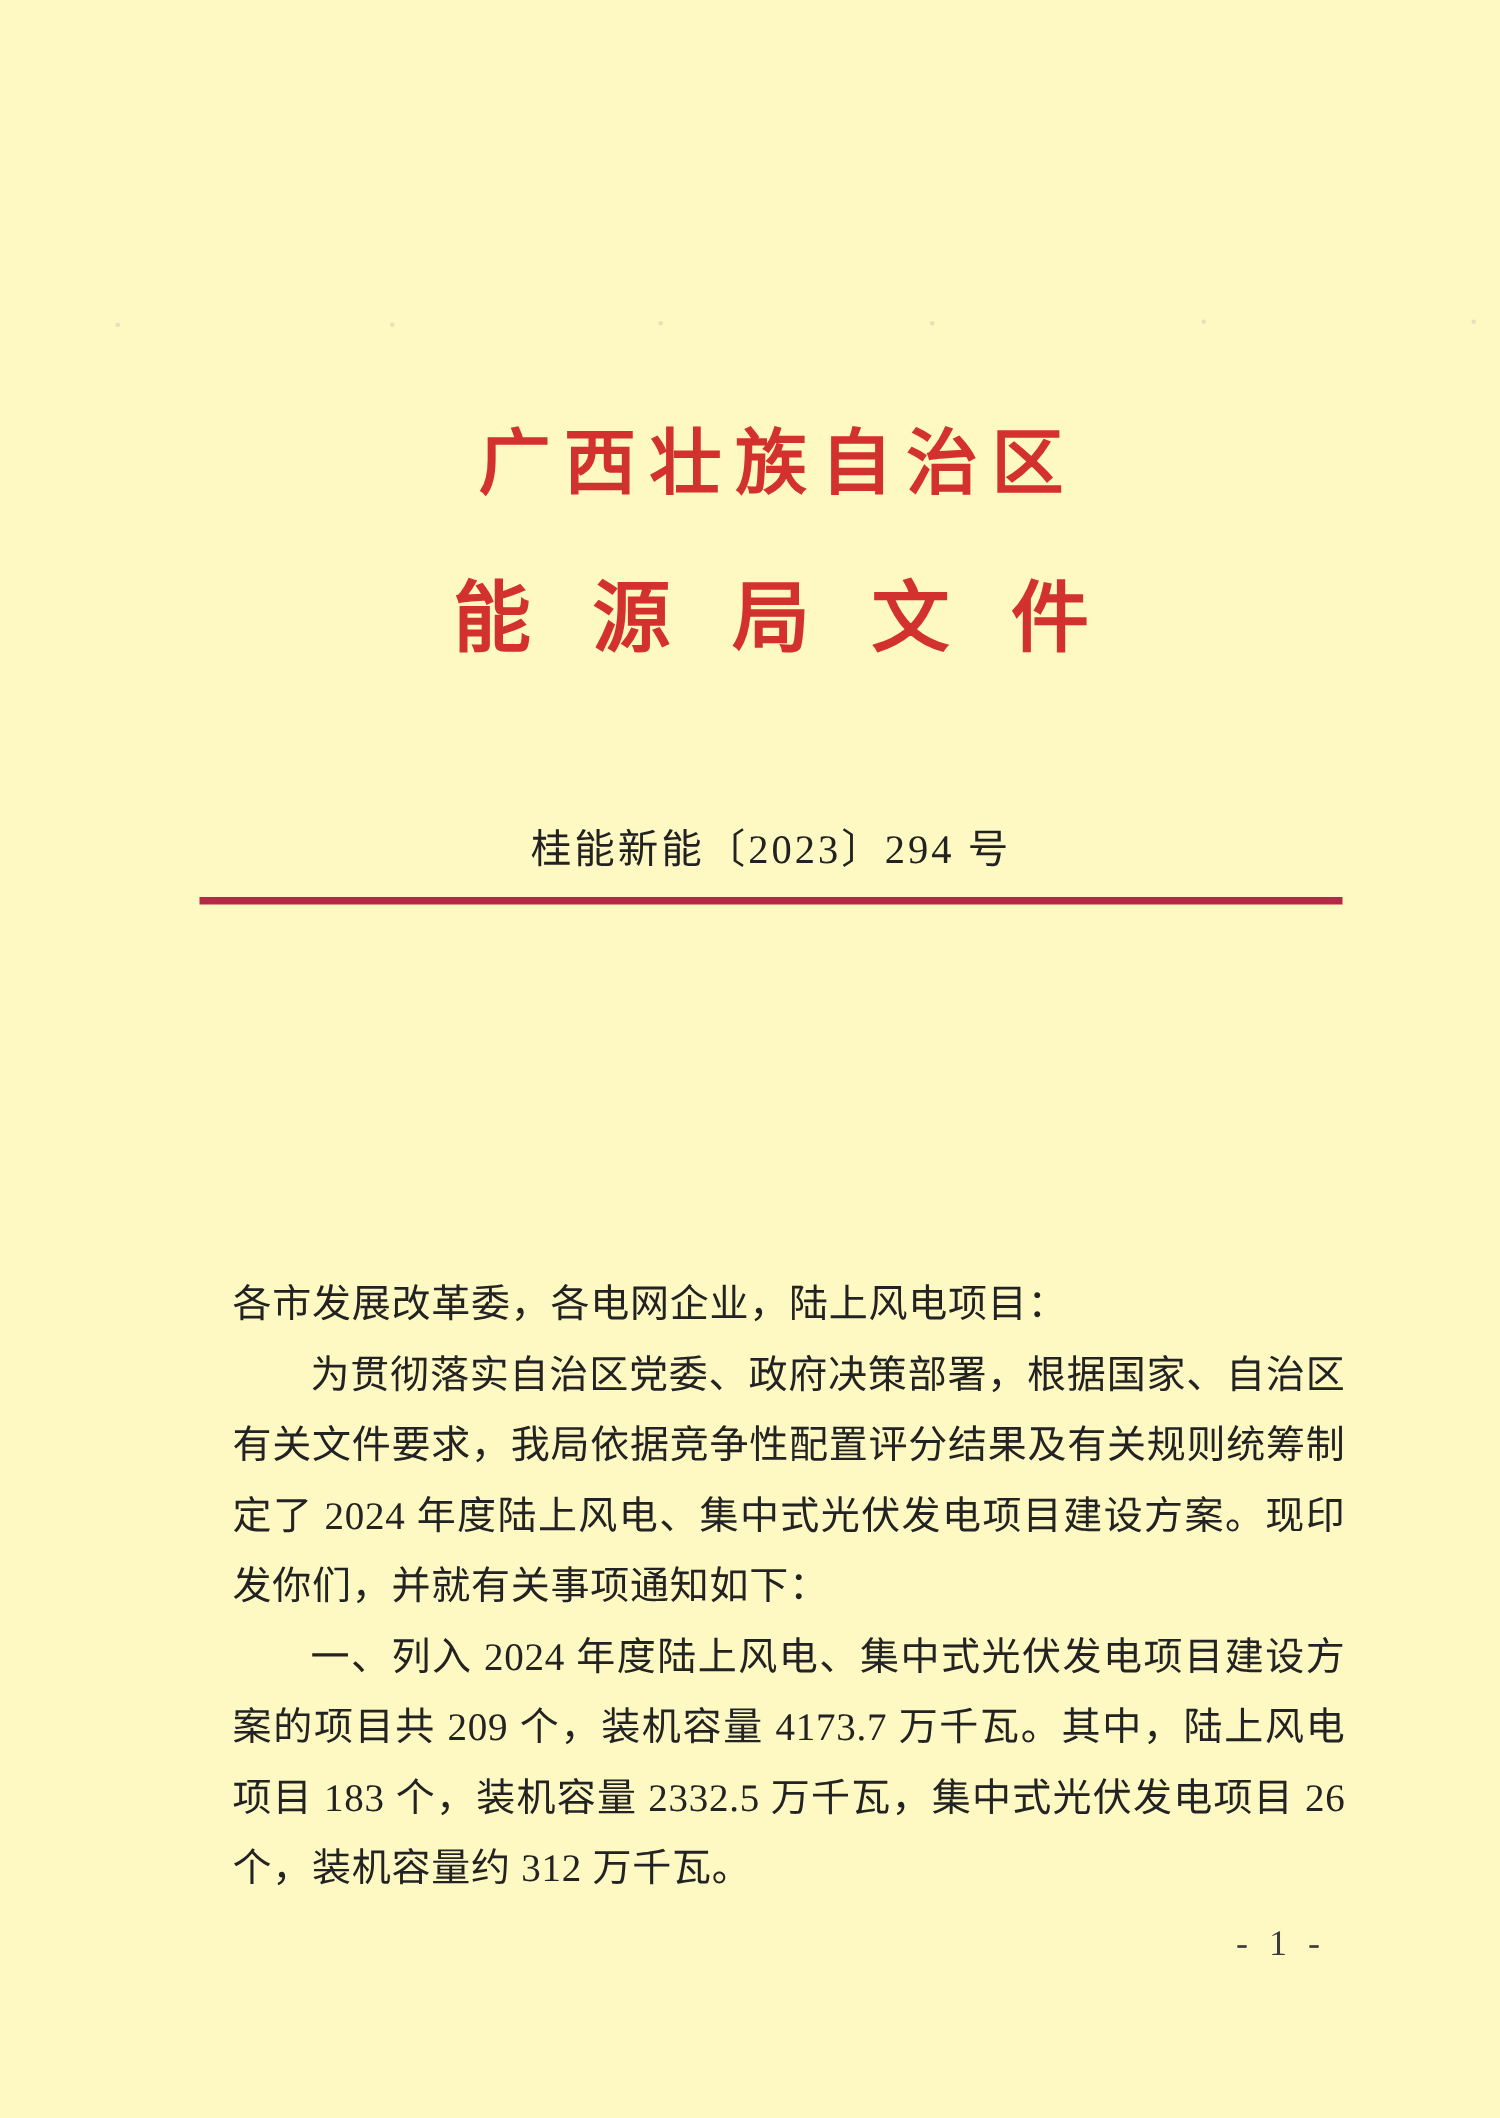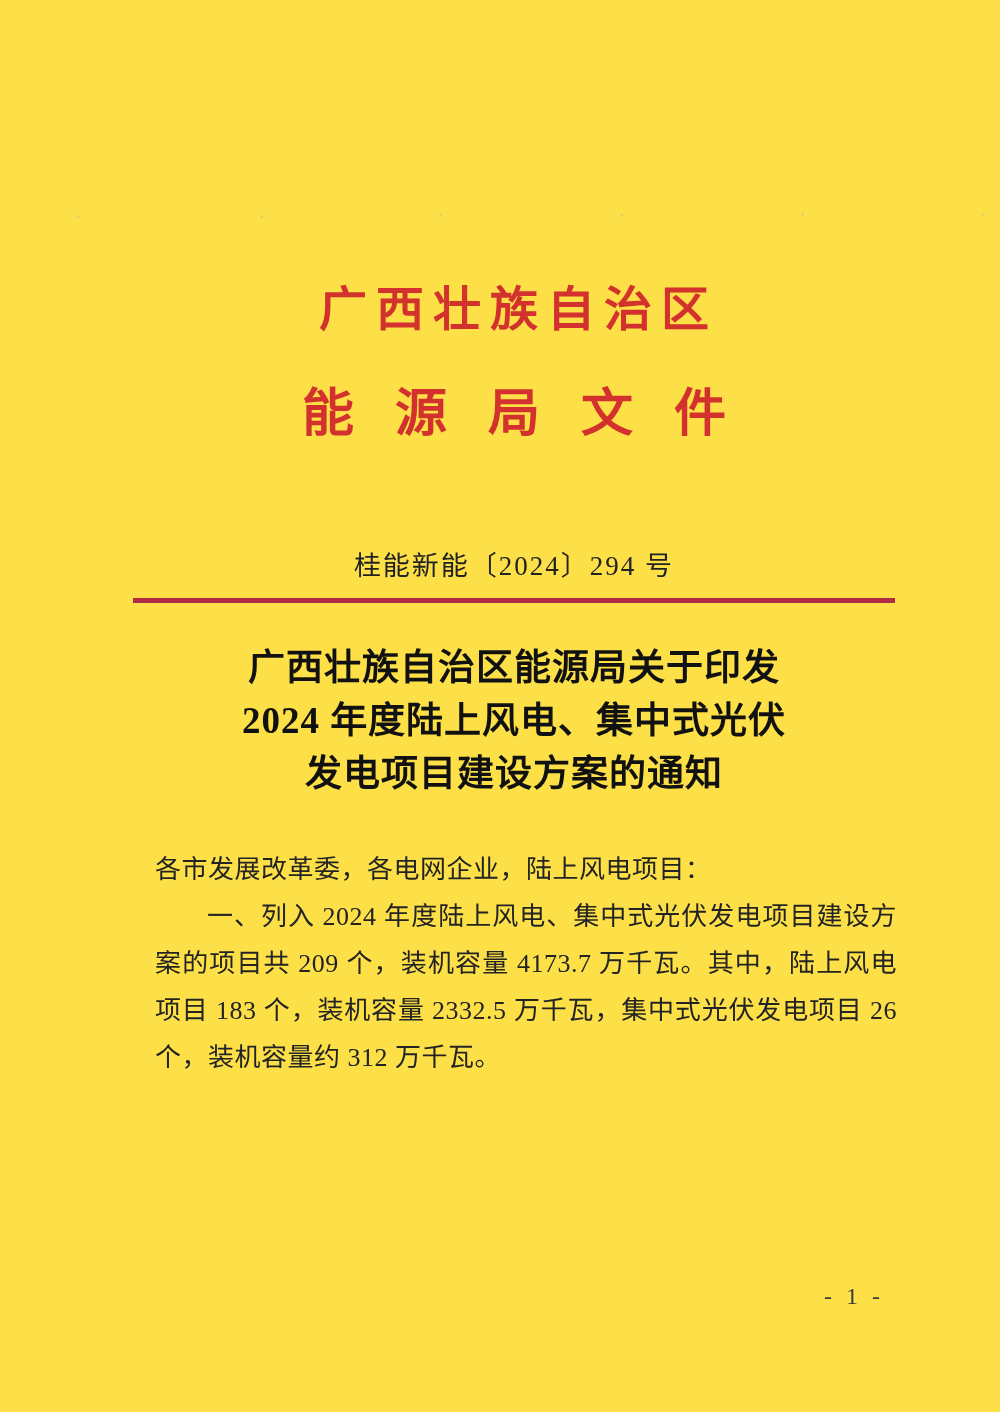--- a/index.html
+++ b/index.html
@@ -6,21 +6,21 @@
     --header-red: #d2312e;
     --divider-red: #b12b46;
   }
   * { box-sizing: border-box; }
   html, body { margin: 0; padding: 0; background: #ffffff; }
 
   .page {
     position: relative;
     width: 1000px;
     height: 1412px;
-    background: #fde047;
+    background: #fef9c3;
     overflow: hidden;
     font-family: "Liberation Serif", "DejaVu Serif", serif;
   }
 
   
   .content {
     position: absolute;
     left: 28px;
     top: 0;
     width: 972px;
@@ -131,32 +131,28 @@
   <div class="speck" style="left:439px; top:214px;"></div>
   <div class="speck" style="left:620px; top:214px;"></div>
   <div class="speck" style="left:801px; top:213px;"></div>
   <div class="speck" style="left:981px; top:213px;"></div>
 
   <div class="content">
 
     <header>
       <div class="org-line1">广西壮族自治区</div>
       <div class="org-line2">能源局文件</div>
-      <div class="doc-number">桂能新能〔2024〕294 号</div>
+      <div class="doc-number">桂能新能〔2023〕294 号</div>
       <div class="red-rule"></div>
     </header>
 
-    <h1 class="doc-title" style="margin:0; font-size:37px;">
-      <div>广西壮族自治区能源局关于印发</div>
-      <div>2024 年度陆上风电、集中式光伏</div>
-      <div>发电项目建设方案的通知</div>
-    </h1>
 
     <section class="body-text">
       <p>各市发展改革委，各电网企业，陆上风电项目：</p>
+      <p class="indent">为贯彻落实自治区党委、政府决策部署，根据国家、自治区有关文件要求，我局依据竞争性配置评分结果及有关规则统筹制定了 2024 年度陆上风电、集中式光伏发电项目建设方案。现印发你们，并就有关事项通知如下：</p>
       <p class="indent">一、列入 2024 年度陆上风电、集中式光伏发电项目建设方案的项目共 209 个，装机容量 4173.7 万千瓦。其中，陆上风电项目 183 个，装机容量 2332.5 万千瓦，集中式光伏发电项目 26 个，装机容量约 312 万千瓦。</p>
     </section>
 
   </div>
 
   <footer>
     <div class="page-number">- 1 -</div>
   </footer>
 
 </div>

